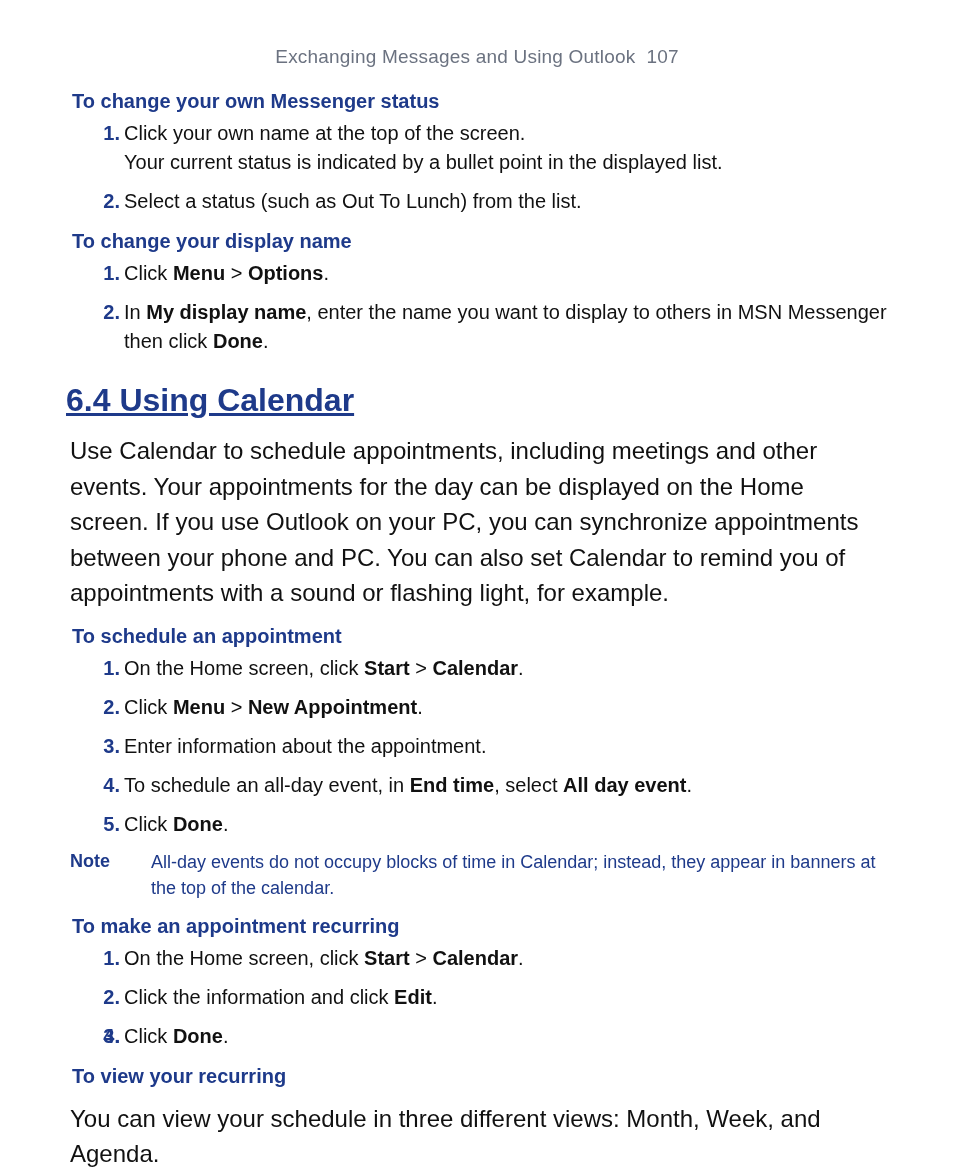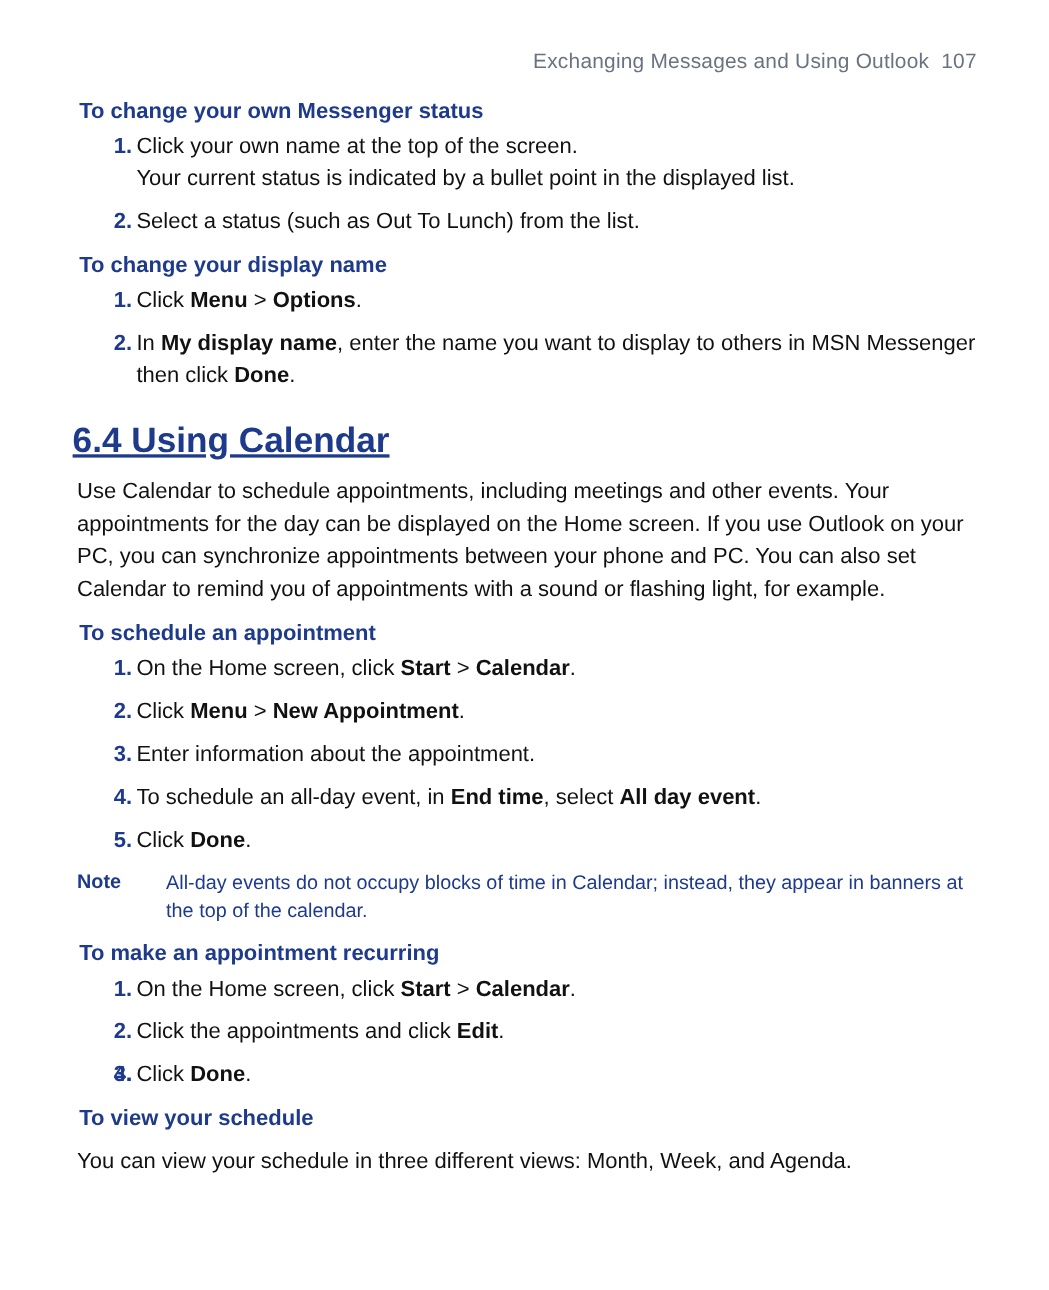--- a/index.html
+++ b/index.html
@@ -15,21 +15,21 @@
     color:var(--ink);
     background:#fff;
     width:var(--page-w);
   }
   .page{
     width:var(--page-w);
     min-height:var(--page-h);
     padding:46px 66px 60px 66px;
   }
   .running-head{
-    text-align:right;
+    text-align:center;
     color:#6b7280;
     font-size:19px;
     letter-spacing:.2px;
     margin-bottom:22px;
   }
   .subhead{
     color:var(--blue);
     font-weight:700;
     font-size:20px;
     margin:14px 0 6px 0;
@@ -61,21 +61,21 @@
   }
   .b{font-weight:700;}
   h2.section{
     color:var(--blue);
     font-weight:700;
     font-size:32px;
     margin:26px 0 14px 0;
     text-decoration:underline;
   }
   .body{
-    font-size:20px;
+    font-size:24px;
     line-height:1.48;
     margin:13px 0 12px 4px;
   }
   .note-row{
     display:flex;
     gap:41px;
     margin:6px 0 14px 4px;
   }
   .note-label{
     color:var(--blue);
@@ -170,30 +170,30 @@
   <ol class="steps">
     <li>
       <span class="num">1.</span>
       <span>
         <span>On the Home screen, click </span><span class="b">Start</span><span> &gt; </span><span class="b">Calendar</span><span>.</span>
       </span>
     </li>
     <li>
       <span class="num">2.</span>
       <span>
-        <span>Click the appointments and click </span><span class="b">Edit</span><span>.</span>
+        <span>Click the information and click </span><span class="b">Edit</span><span>.</span>
       </span>
     </li>
     <li>
       <span class="num">3.</span>
     </li>
     <li>
       <span class="num">4.</span>
       <span>
         <span>Click </span><span class="b">Done</span><span>.</span>
       </span>
     </li>
   </ol>
 
-  <div class="subhead">To view your schedule</div>
+  <div class="subhead">To view your recurring</div>
   <p class="body">You can view your schedule in three different views: Month, Week, and Agenda.</p>
 
 </div>
 
 </body></html>

